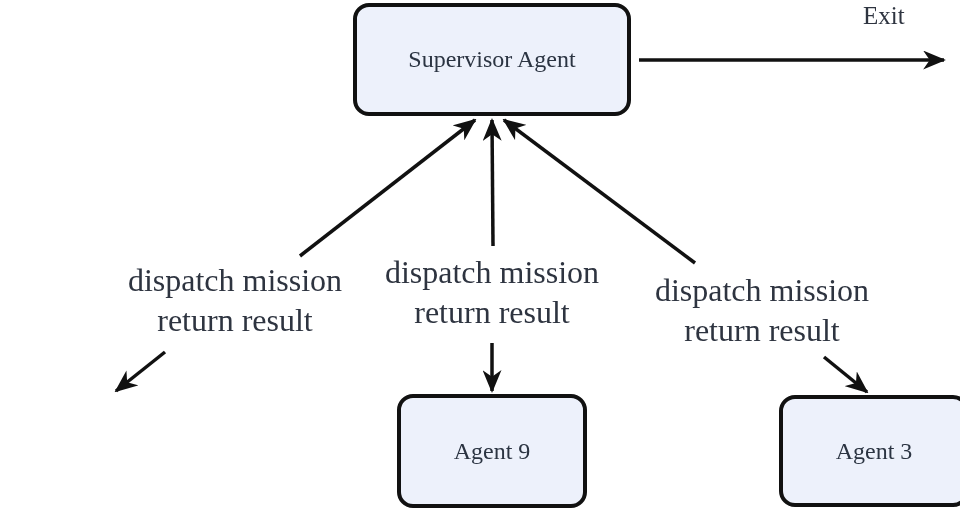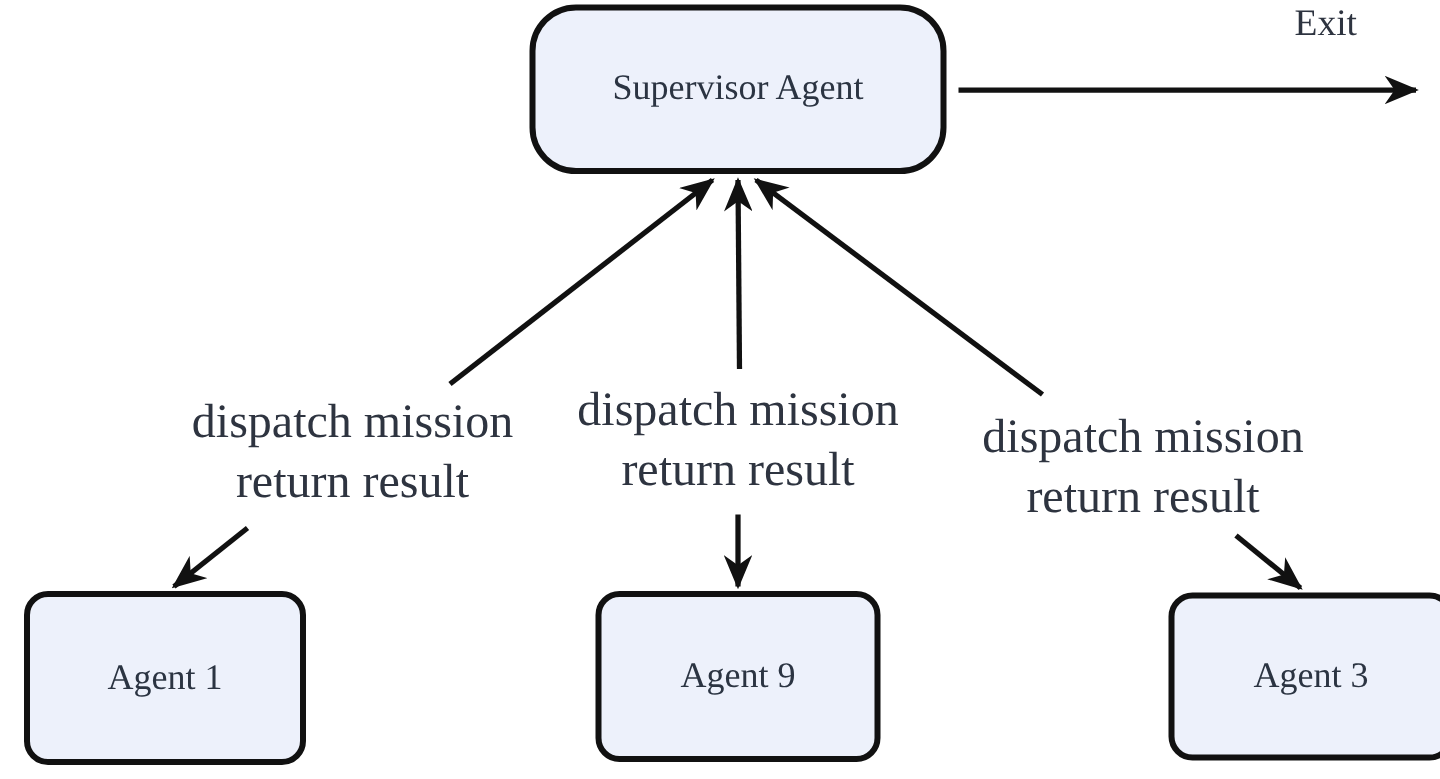--- a/index.html
+++ b/index.html
@@ -29,21 +29,21 @@
     background: var(--node-fill, #edf1fb);
     border: 4px solid var(--node-border, #111111);
     border-radius: 16px;
     display: flex;
     align-items: center;
     justify-content: center;
     font-size: 24px;
     color: var(--node-text, #2b3442);
     white-space: nowrap;
   }
-  .node-supervisor { left: 341px; top: 3px;   width: 278px; height: 113px; border-radius: 31px; }
+  .node-supervisor { left: 341px; top: 3px;   width: 278px; height: 113px; }
   .node-agent1     { left: 4px;   top: 394px; width: 188px; height: 116px; }
   .node-agent2     { left: 385px; top: 394px; width: 190px; height: 114px; }
   .node-agent3     { left: 767px; top: 395px; width: 190px; height: 112px; text-align: right; }
 
   .edge-label {
     position: absolute;
     transform: translateX(-50%);
     text-align: center;
     font-size: 32px;
     line-height: 40px;
@@ -85,23 +85,20 @@
     <line x1="683" y1="263" x2="492" y2="120" stroke="#111111" stroke-width="3.5" marker-end="url(#arrowhead)"></line>
     <line x1="812" y1="357" x2="855" y2="392" stroke="#111111" stroke-width="3.5" marker-end="url(#arrowhead)"></line>
   </svg>
 
   <div class="exit-label">Exit</div>
 
   <div class="node node-supervisor">
     <span>Supervisor Agent</span>
   </div>
 
-  <div class="node node-agent1">
-    <span>Agent 1</span>
-  </div>
 
   <div class="node node-agent2">
     <span>Agent 9</span>
   </div>
 
   <div class="node node-agent3">
     <span>Agent 3</span>
   </div>
 
   <div class="edge-label edge-label-1">

